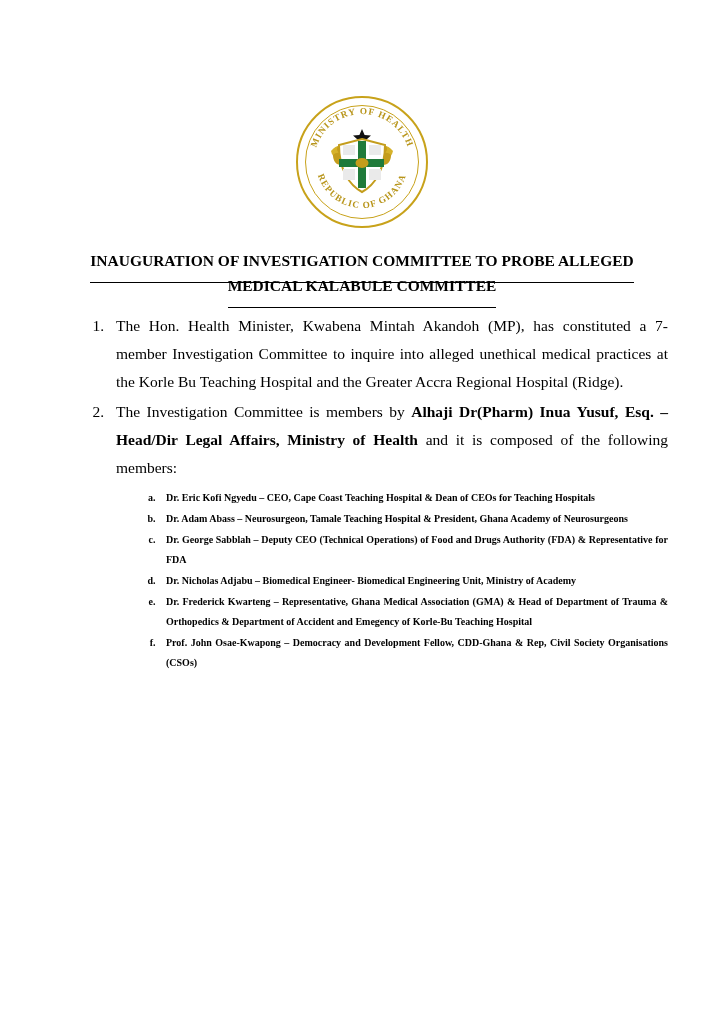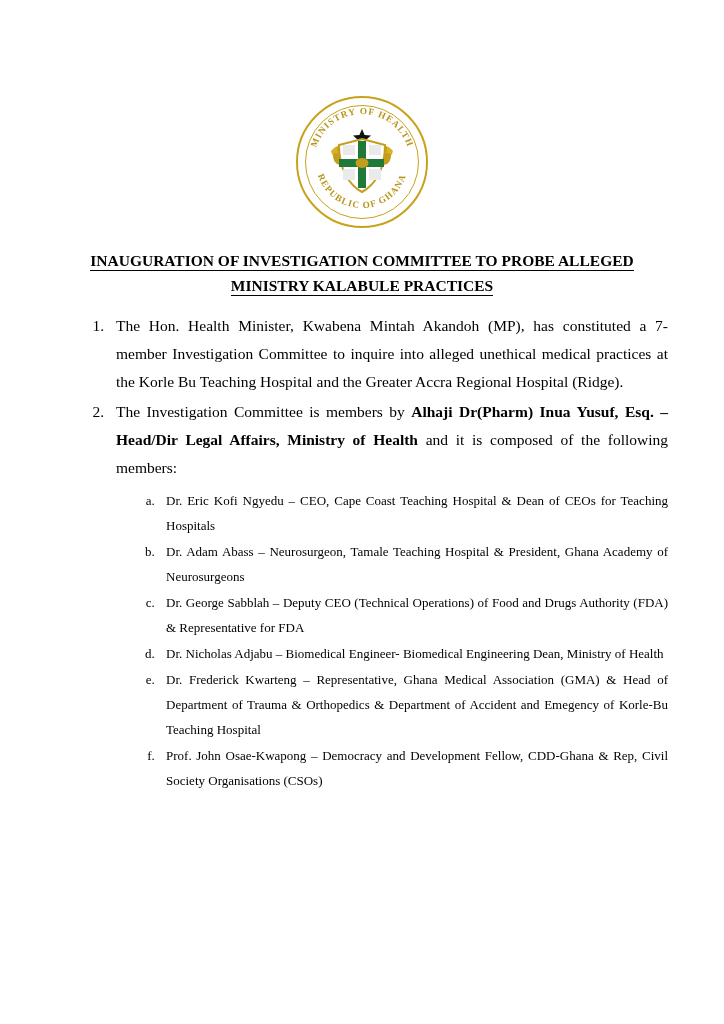--- a/index.html
+++ b/index.html
@@ -84,21 +84,21 @@
     font-weight: bold;
     font-size: 15.5px;
     margin-top: 20px;
     line-height: 25px;
   }
   .title .line {
     display: block;
   }
   .title .line span {
     border-bottom: 1.3px solid #000;
-    padding-bottom: 1px;
+    padding-bottom: 13px;
   }
 
   
   ol.numbered {
     margin: 14px 0 16px 0;
     padding-left: 52px;
     font-size: 15.5px;
     line-height: 28px;
   }
   ol.numbered > li {
@@ -112,23 +112,23 @@
   .para {
     text-align: justify;
   }
   b, strong { font-weight: bold; }
 
   
   ol.lettered {
     list-style-type: lower-alpha;
     margin: 6px 0 0 0;
     padding-left: 42px;
-    font-weight: normal;
-    font-size: 13px;
-    line-height: 25px;
+    font-weight: bold;
+    font-size: 10px;
+    line-height: 20px;
   }
   ol.lettered > li {
     margin-bottom: 1px;
     text-align: justify;
     padding-left: 8px;
   }
 </style>
 </head>
 <body>
 
@@ -173,34 +173,34 @@
         <rect x="42" y="40" width="12" height="11" fill="#eaeaea"></rect>
 
         <ellipse cx="35" cy="34" rx="6.5" ry="5" fill="#c49d1c"></ellipse>
       </svg>
     </div>
   </div>
 
 
   <div class="title">
     <span class="line"><span>INAUGURATION OF INVESTIGATION COMMITTEE TO PROBE ALLEGED</span></span>
-    <span class="line"><span>MINISTRY KALABULE PRACTICES</span></span>
+    <span class="line"><span>MEDICAL KALABULE COMMITTEE</span></span>
   </div>
 
   <ol class="numbered">
     <li>
       <span class="para">The Hon. Health Minister, Kwabena Mintah Akandoh (MP), has constituted a 7- member Investigation Committee to inquire into alleged unethical medical practices at the Korle Bu Teaching Hospital and the Greater Accra Regional Hospital (Ridge).</span>
     </li>
     <li>
       <span class="para"><span>The Investigation Committee is members by </span><b>Alhaji Dr(Pharm) Inua Yusuf, Esq. – Head/Dir Legal Affairs, Ministry of Health</b><span> and it is composed of the following members:</span></span>
 
       <ol class="lettered">
         <li>Dr. Eric Kofi Ngyedu – CEO, Cape Coast Teaching Hospital &amp; Dean of CEOs for  Teaching Hospitals</li>
         <li>Dr. Adam Abass – Neurosurgeon, Tamale Teaching Hospital &amp; President, Ghana Academy of Neurosurgeons</li>
         <li>Dr. George Sabblah – Deputy CEO (Technical Operations) of Food and Drugs Authority (FDA) &amp; Representative for FDA</li>
-        <li>Dr. Nicholas Adjabu – Biomedical Engineer- Biomedical Engineering Dean, Ministry of Health</li>
+        <li>Dr. Nicholas Adjabu – Biomedical Engineer- Biomedical Engineering Unit, Ministry of Academy</li>
         <li>Dr. Frederick Kwarteng – Representative, Ghana Medical Association (GMA) &amp; Head of Department of Trauma &amp; Orthopedics &amp; Department of Accident and Emegency of Korle-Bu Teaching Hospital</li>
         <li>Prof. John Osae-Kwapong – Democracy and Development Fellow, CDD-Ghana &amp; Rep, Civil Society Organisations (CSOs)</li>
       </ol>
     </li>
   </ol>
 
 </div>
 
 </body></html>

